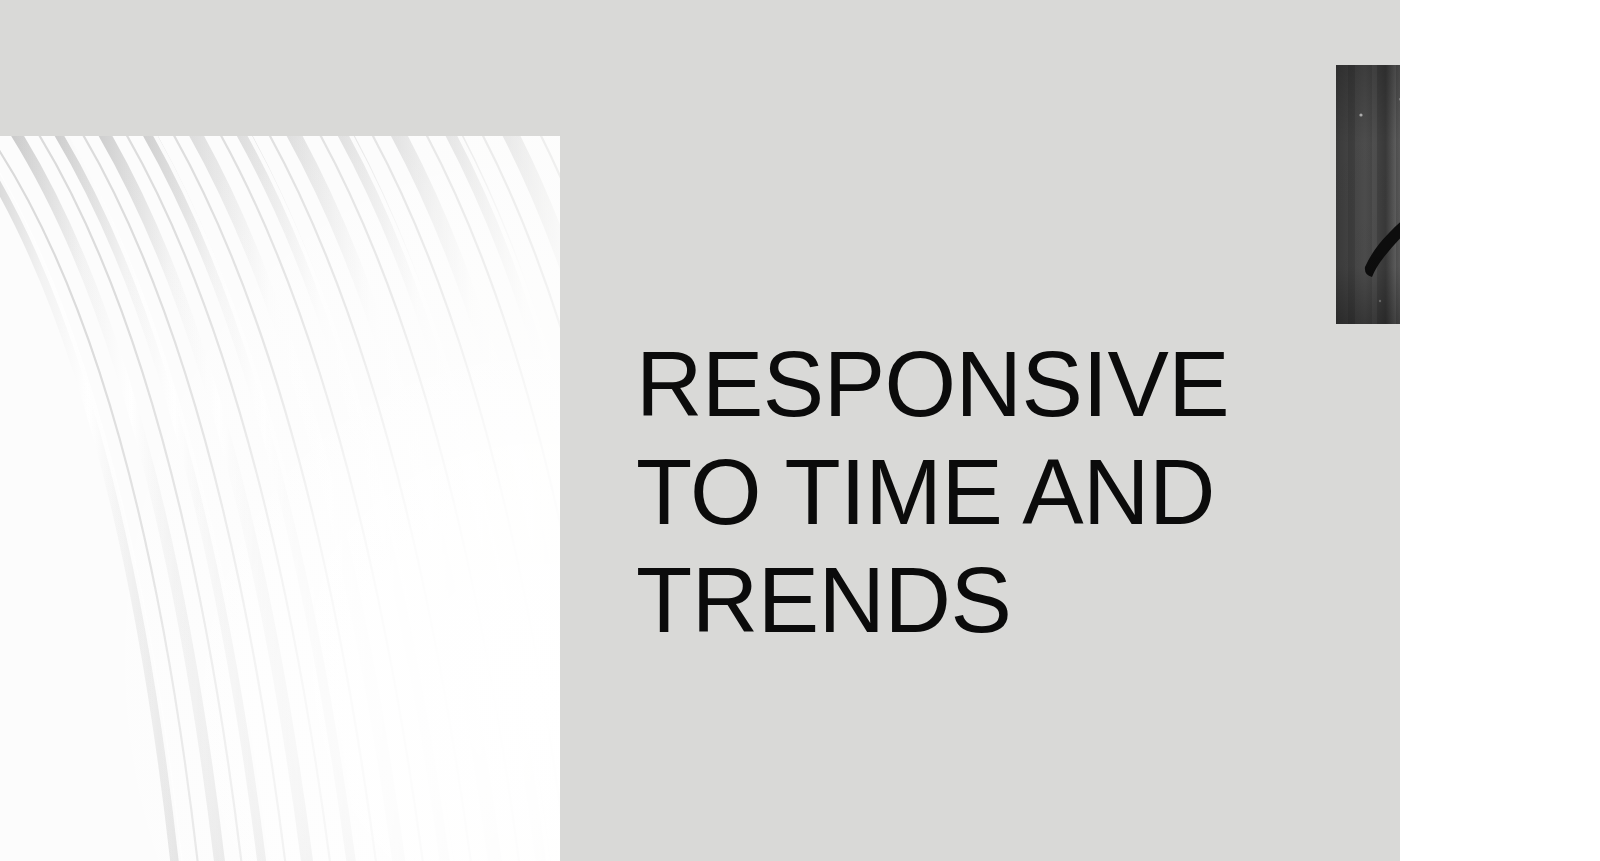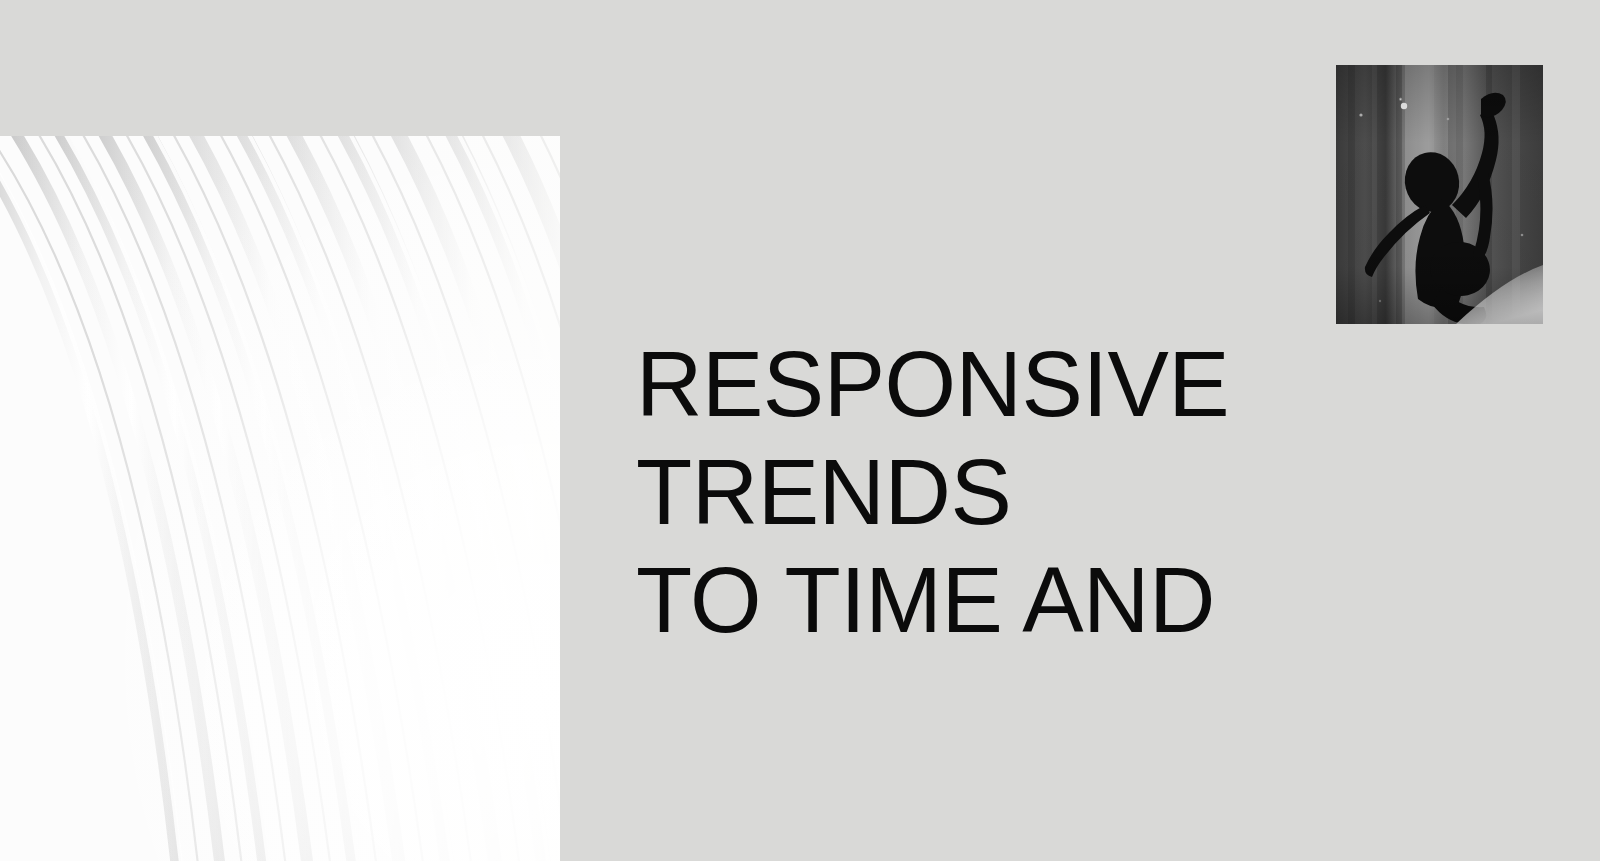--- a/index.html
+++ b/index.html
@@ -7,21 +7,21 @@
     margin: 0;
     padding: 0;
     background: #ffffff;
   }
   body {
     font-family: "Liberation Sans", sans-serif;
   }
 
   #slide {
     position: relative;
-    width: 1600px;
+    width: 1400px;
     height: 861px;
     overflow: hidden;
     background: #d9d9d7;
     text-decoration: underline;
   }
 
   
   .arch-photo {
     position: absolute;
     left: 0;
@@ -249,17 +249,17 @@
 
         <path d="M120 259 Q 168 214 207 200 L207 259 Z" fill="url(#floorGlow)"></path>
 
         <rect x="0" y="0" width="207" height="259" fill="url(#vertShade)"></rect>
       </g>
     </svg>
   </div>
 
   <div class="headline">
     <span class="line">RESPONSIVE</span>
+    <span class="line">TO TIME AND</span>
     <span class="line">TRENDS</span>
-    <span class="line">TO TIME AND</span>
   </div>
 
 </div>
 
 </body></html>

